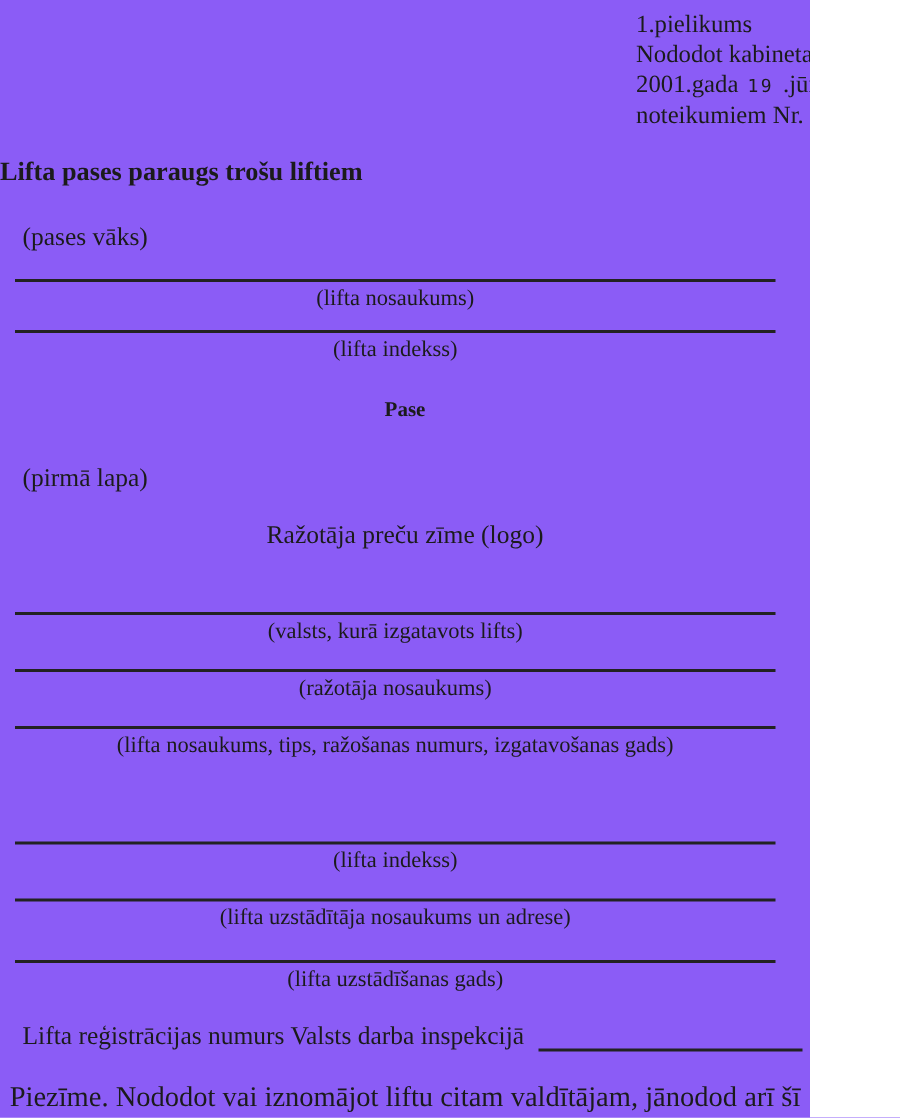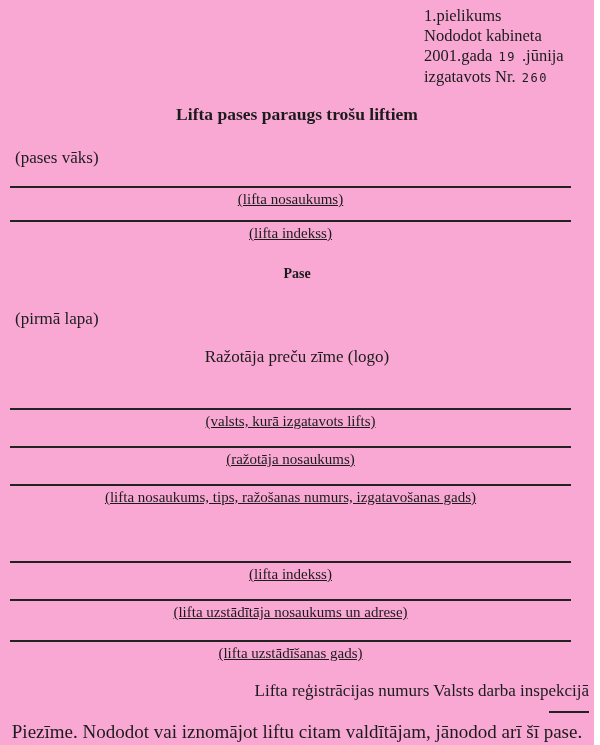--- a/index.html
+++ b/index.html
@@ -1,21 +1,21 @@
 <!DOCTYPE html>
 <html><head>
 <meta charset="utf-8">
 <style>
   html, body { margin: 0; padding: 0; }
   body { background: #ffffff; }
   .page {
     position: relative;
-    width: 594px;
+    width: 540px;
     height: 745px;
-    background: #f9a8d4;
+    background: #8b5cf6;
     color: #1b1b1b;
     font-family: "Liberation Serif", serif;
     overflow: hidden;
   }
   .annex {
     position: absolute;
     left: 424px;
     top: 6px;
     font-size: 16.5px;
     line-height: 20px;
@@ -24,21 +24,20 @@
   .filled {
     font-family: "DejaVu Sans Mono", monospace;
     font-size: 12px;
     letter-spacing: 1.5px;
     padding: 0 2px;
   }
   .doc-title {
     position: absolute;
     left: 0; right: 0;
     top: 104px;
-    text-align: center;
     font-weight: bold;
     font-size: 17.5px;
   }
   .side-note {
     position: absolute;
     left: 15px;
     font-size: 17px;
   }
   .cover-note { top: 148px; }
   .first-page-note { top: 309px; }
@@ -54,21 +53,20 @@
     position: absolute;
     left: 0; right: 0;
     top: 347px;
     text-align: center;
     font-size: 17px;
   }
   .field {
     position: absolute;
     left: 10px;
     right: 23px;
-    text-decoration: underline;
   }
   .rule {
     height: 2px;
     background: #222222;
   }
   .field-caption {
     text-align: center;
     font-size: 15px;
     padding-top: 2px;
     line-height: 18px;
@@ -84,21 +82,20 @@
   .f9 { top: 640px; }
   .registration {
     position: absolute;
     left: 15px;
     right: 5px;
     top: 681px;
     display: flex;
     align-items: flex-end;
     gap: 10px;
     font-size: 17px;
-    flex-direction: column;
   }
   .registration .reg-label { white-space: nowrap; }
   .reg-line {
     flex: 1;
     border-bottom: 2px solid #222222;
     height: 18px;
     min-width: 40px;
   }
   .footnote {
     position: absolute;
@@ -110,21 +107,21 @@
 </style>
 </head>
 <body>
 
 <div class="page">
 
   <div class="annex">
     <div>1.pielikums</div>
     <div>Nododot kabineta</div>
     <div><span>2001.gada</span> <span class="filled">19</span> <span>.jūnija</span></div>
-    <div><span>izgatavots Nr.</span> <span class="filled">260</span></div>
+    <div><span>noteikumiem Nr.</span> <span class="filled">260</span></div>
   </div>
 
   <div class="doc-title">Lifta pases paraugs trošu liftiem</div>
 
   <div class="side-note cover-note">(pases vāks)</div>
 
   <div class="field f1">
     <div class="rule"></div>
     <div class="field-caption">(lifta nosaukums)</div>
   </div>

